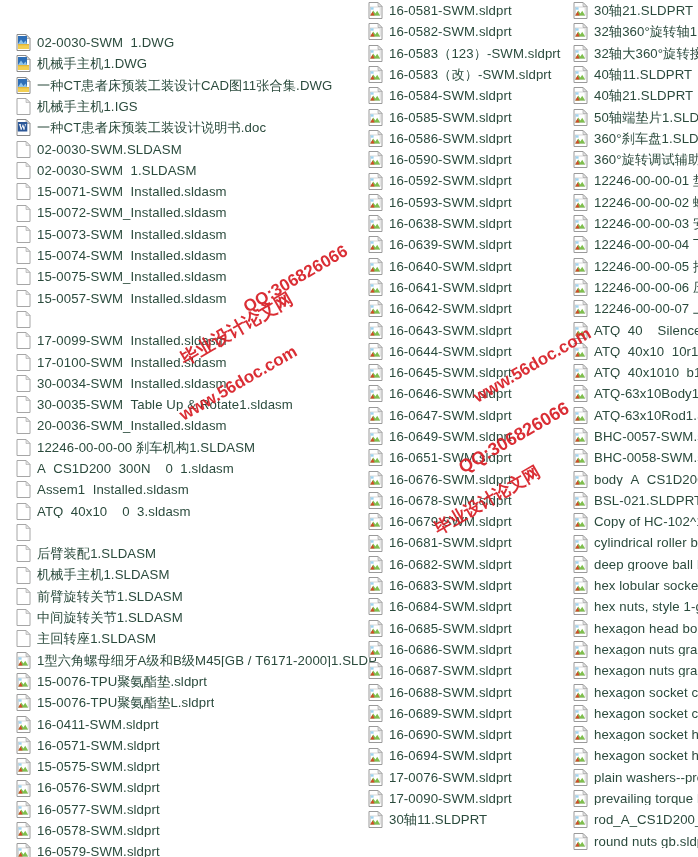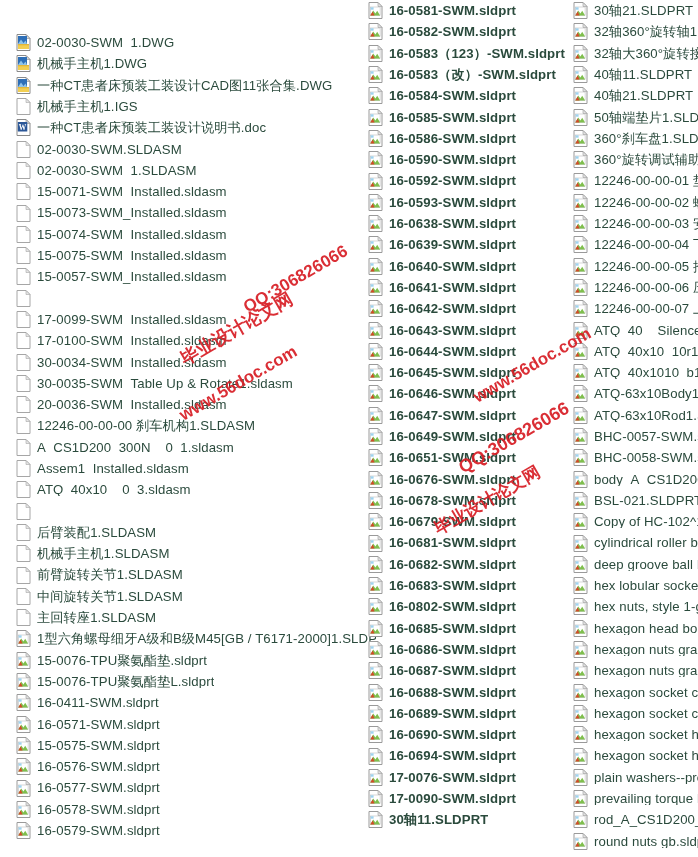--- a/index.html
+++ b/index.html
@@ -22,21 +22,21 @@
     width: 698px;
     height: 857px;
   }
 
   .column {
     position: absolute;
     top: 0;
     height: 857px;
   }
   .col-1 { left: 16px;   width: 360px; margin-top: 32px; }
-  .col-2 { left: 368px; width: 206px; font-weight: bold; }
+  .col-2 { left: 368px; width: 206px; }
   .col-3 { left: 573px; width: 130px; }
 
   .file-row {
     height: 21.3px;
     display: flex;
     align-items: center;
     white-space: nowrap;
     overflow: hidden;
   }
 
@@ -197,20 +197,29 @@
         </span>
         <span class="file-label">15-0071-SWM_Installed.sldasm</span>
       </div>
       <div class="file-row">
         <span class="icon">
           <svg width="15" height="17" viewBox="0 0 15 17">
             <path d="M1 0.5 H10 L14 4.5 V16.5 H1 Z" fill="#ffffff" stroke="#a6a6a6" stroke-width="1"></path>
             <path d="M10 0.5 L14 4.5 H10 Z" fill="#e6e6e6" stroke="#a6a6a6" stroke-width="0.6"></path>
           </svg>
         </span>
+        <span class="file-label">15-0072-SWM_Installed.sldasm</span>
+      </div>
+      <div class="file-row">
+        <span class="icon">
+          <svg width="15" height="17" viewBox="0 0 15 17">
+            <path d="M1 0.5 H10 L14 4.5 V16.5 H1 Z" fill="#ffffff" stroke="#a6a6a6" stroke-width="1"></path>
+            <path d="M10 0.5 L14 4.5 H10 Z" fill="#e6e6e6" stroke="#a6a6a6" stroke-width="0.6"></path>
+          </svg>
+        </span>
         <span class="file-label">15-0073-SWM_Installed.sldasm</span>
       </div>
       <div class="file-row">
         <span class="icon">
           <svg width="15" height="17" viewBox="0 0 15 17">
             <path d="M1 0.5 H10 L14 4.5 V16.5 H1 Z" fill="#ffffff" stroke="#a6a6a6" stroke-width="1"></path>
             <path d="M10 0.5 L14 4.5 H10 Z" fill="#e6e6e6" stroke="#a6a6a6" stroke-width="0.6"></path>
           </svg>
         </span>
         <span class="file-label">15-0074-SWM_Installed.sldasm</span>
@@ -875,21 +884,21 @@
         <span class="icon">
           <svg width="15" height="17" viewBox="0 0 15 17">
             <path d="M1 0.5 H10 L14 4.5 V16.5 H1 Z" fill="#ffffff" stroke="#9a9a9a" stroke-width="1"></path>
             <path d="M10 0.5 L14 4.5 H10 Z" fill="#e2e2e2" stroke="#9a9a9a" stroke-width="0.6"></path>
             <rect x="2.3" y="5" width="9.8" height="8.6" fill="#ffffff" stroke="#b0b0b0" stroke-width="0.5"></rect>
             <path d="M2.3 13.6 L5.2 8.6 L7.4 11.4 L9.2 8.8 L12.1 13.6 Z" fill="#7fbf4d"></path>
             <path d="M2.3 13.6 L4.6 9.6 L6.6 13.6 Z" fill="#d14b2a"></path>
             <rect x="2.6" y="5.3" width="3" height="2.4" fill="#9fd3ef"></rect>
           </svg>
         </span>
-        <span class="file-label">16-0802-SWM.sldprt</span>
+        <span class="file-label">16-0684-SWM.sldprt</span>
       </div>
       <div class="file-row">
         <span class="icon">
           <svg width="15" height="17" viewBox="0 0 15 17">
             <path d="M1 0.5 H10 L14 4.5 V16.5 H1 Z" fill="#ffffff" stroke="#9a9a9a" stroke-width="1"></path>
             <path d="M10 0.5 L14 4.5 H10 Z" fill="#e2e2e2" stroke="#9a9a9a" stroke-width="0.6"></path>
             <rect x="2.3" y="5" width="9.8" height="8.6" fill="#ffffff" stroke="#b0b0b0" stroke-width="0.5"></rect>
             <path d="M2.3 13.6 L5.2 8.6 L7.4 11.4 L9.2 8.8 L12.1 13.6 Z" fill="#7fbf4d"></path>
             <path d="M2.3 13.6 L4.6 9.6 L6.6 13.6 Z" fill="#d14b2a"></path>
             <rect x="2.6" y="5.3" width="3" height="2.4" fill="#9fd3ef"></rect>

